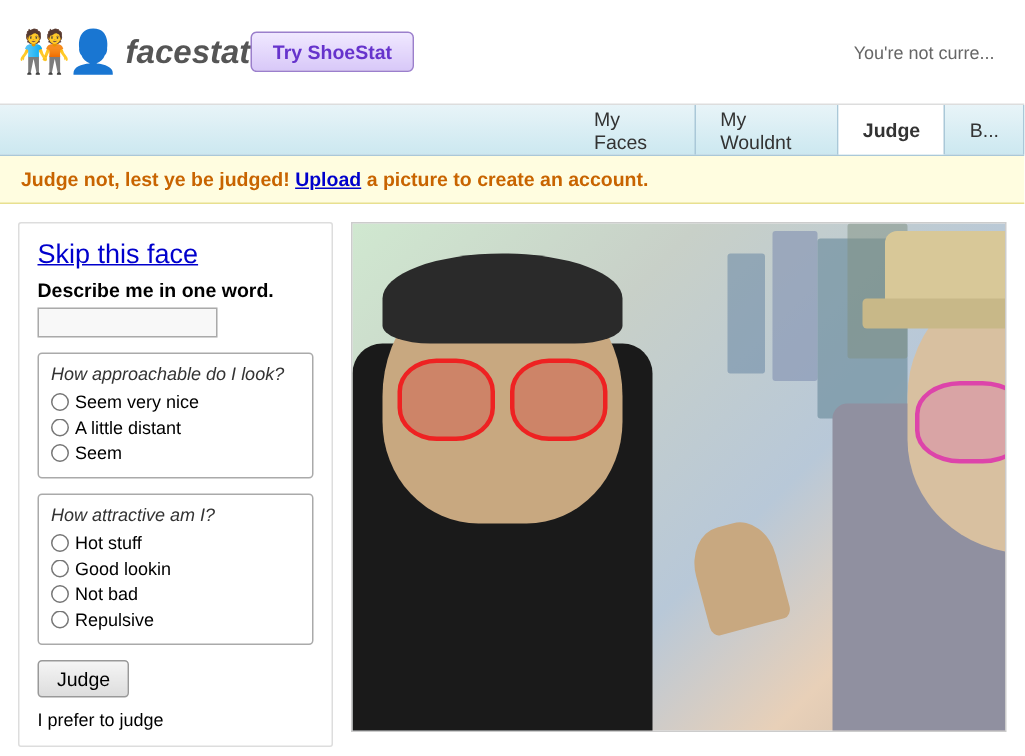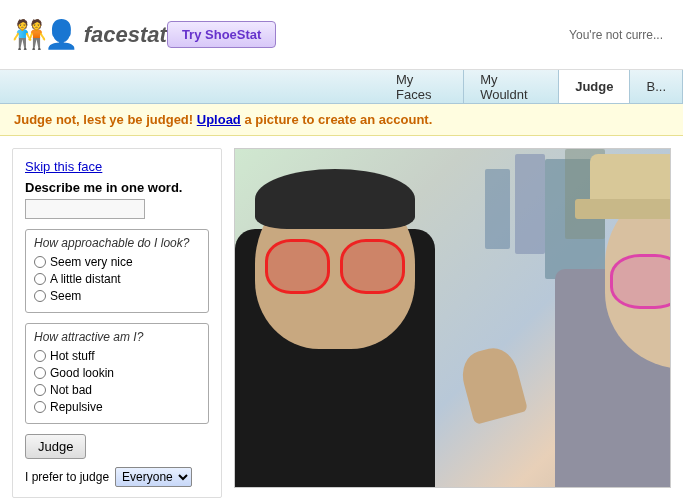--- a/index.html
+++ b/index.html
@@ -99,21 +99,21 @@
       flex-shrink: 0;
       background: #fff;
       border: 1px solid #ddd;
       padding: 10px 12px;
       border-radius: 2px;
     }
     #skip-link {
       color: #0000cc;
       text-decoration: underline;
       cursor: pointer;
-      font-size: 13px;
+      font-size: 18px;
       display: block;
       margin-bottom: 6px;
     }
     #describe-label {
       font-weight: bold;
       font-size: 13px;
       margin-bottom: 4px;
     }
     #describe-input {
       width: 120px;
@@ -284,25 +284,20 @@
       <label class="radio-option">
         <input type="radio" name="attractive" style="">
         <span>Repulsive</span>
       </label>
     </div>
 
     <button id="judge-btn">Judge</button>
 
     <div id="prefer-row">
       <span>I prefer to judge</span>
-      <select id="prefer-select">
-        <option>Everyone</option>
-        <option>Men</option>
-        <option>Women</option>
-      </select>
     </div>
   </div>
 
   <div id="photo-area">
     <div id="photo-placeholder">
 
       <div class="bg-shape" style="left:310px;top:10px;width:60px;height:120px;background:#7090a0;opacity:0.7;"></div>
       <div class="bg-shape" style="left:280px;top:5px;width:30px;height:100px;background:#8090b0;opacity:0.6;"></div>
       <div class="bg-shape" style="left:250px;top:20px;width:25px;height:80px;background:#6080a0;opacity:0.5;"></div>
       <div class="bg-shape" style="left:330px;top:0;width:40px;height:90px;background:#809080;opacity:0.5;"></div>

